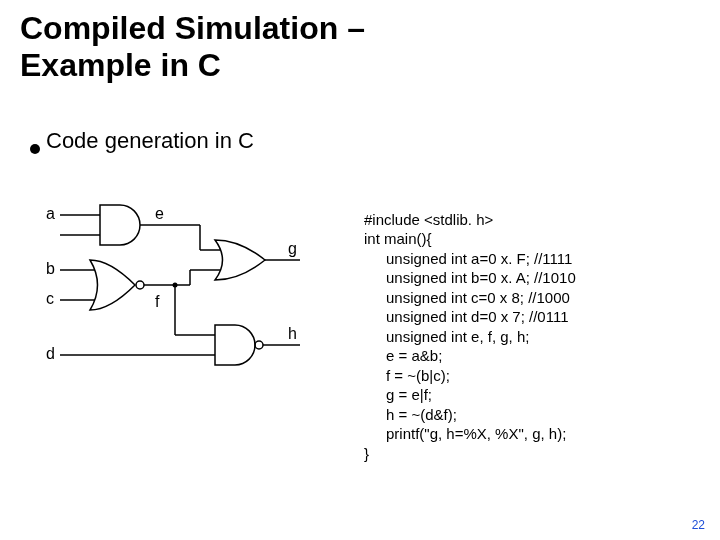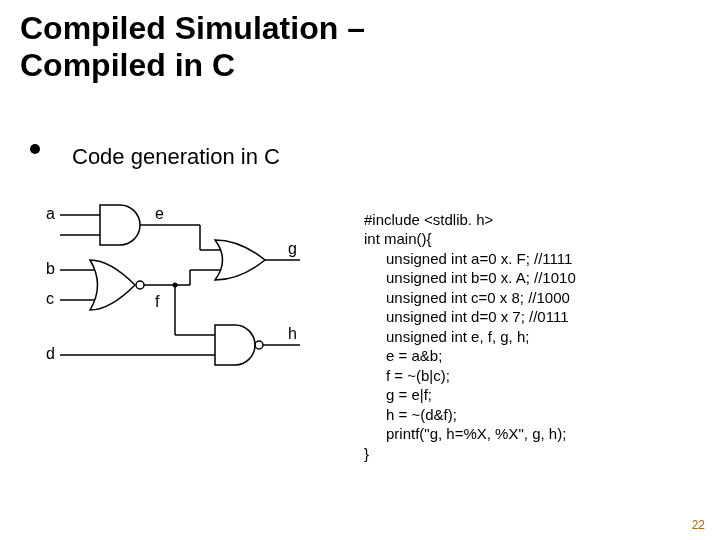--- a/index.html
+++ b/index.html
@@ -1,34 +1,34 @@
 <!DOCTYPE html>
 <html><head>
 <meta charset="utf-8">
 <style>
   html,body{margin:0;padding:0;width:720px;height:540px;font-family:Arial,Helvetica,sans-serif;background:#fff;color:#000}
   .slide{position:relative;width:717px;height:540px}
   .title{position:absolute;left:20px;top:10px;font-size:32px;font-weight:bold;line-height:1.15}
-  .bullet-row{position:absolute;left:30px;top:144px;display:flex;align-items:flex-start;gap:32px}
+  .bullet-row{position:absolute;left:30px;top:128px;display:flex;align-items:flex-end;gap:6px}
   .bullet{width:10px;height:10px;border-radius:50%;background:#000}
   .bullet-text{font-size:22px}
   .diagram{position:absolute;left:40px;top:195px;width:280px;height:190px}
   .diagram svg{width:100%;height:100%}
   .sig-label{font-family:Arial;font-size:16px}
   .code{position:absolute;left:364px;top:190px;font-size:15px;line-height:1.3;white-space:pre;font-family:Arial,Helvetica,sans-serif}
   .code .i1{padding-left:22px;display:block}
-  .page-num{position:absolute;right:12px;bottom:8px;font-size:12px;color:#a16207}
+  .page-num{position:absolute;right:12px;bottom:8px;font-size:12px;color:#1d4ed8}
 </style>
 </head>
 <body>
 
 <div class="slide">
   <div class="title">
     <span>Compiled Simulation –</span><br>
-    <span>Compiled in C</span>
+    <span>Example in C</span>
   </div>
 
   <div class="bullet-row">
     <div class="bullet"></div>
     <div class="bullet-text">Code generation in C</div>
   </div>
 
   <div class="diagram">
     <svg viewBox="0 0 280 190">
 

